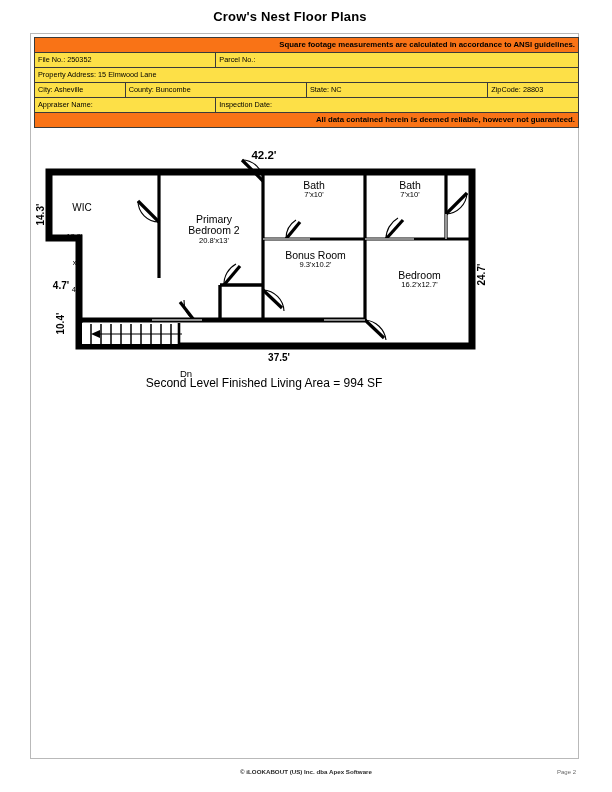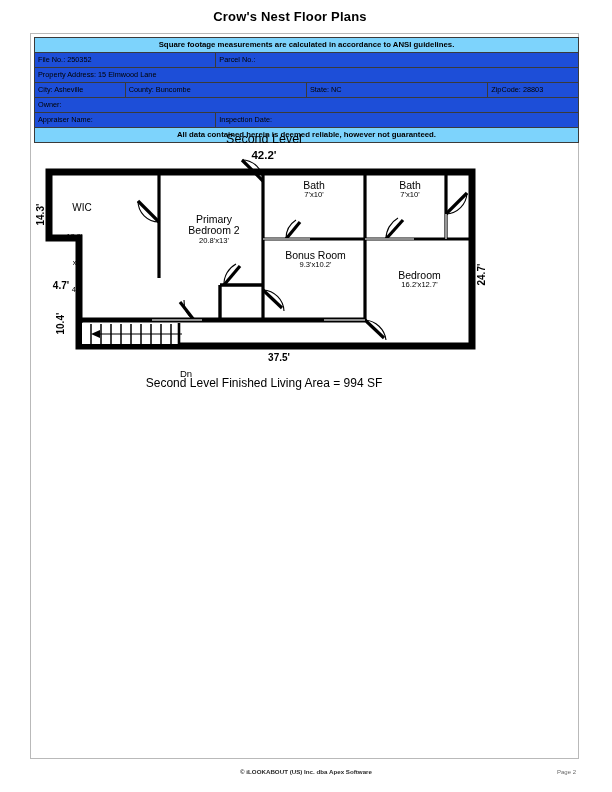--- a/index.html
+++ b/index.html
@@ -51,27 +51,27 @@
   }
   #info-table td {
     border: 1px solid #3a3a3a;
     padding: 1px 3px 2px 3px;
     height: 11px;
     vertical-align: middle;
     white-space: nowrap;
     overflow: hidden;
   }
   td.banner {
-    text-align: center;
-    font-weight: bold;
-    background: #7dd3fc;
+    text-align: right;
+    font-weight: bold;
+    background: #f97316;
     font-size: 7.8px;
     height: 12px;
   }
-  td.plain { background: #1d4ed8; }
+  td.plain { background: #fde047; }
 
   
   #plan-stage {
     position: absolute;
     left: 34px;
     top: 128px;
     width: 545px;
     height: 275px;
   }
   .plan-label {
@@ -179,39 +179,35 @@
     <td class="plain" colspan="6">Property Address: 15 Elmwood Lane</td>
   </tr>
 
   <tr>
     <td class="plain" colspan="1">City: Asheville</td>
     <td class="plain" colspan="2">County: Buncombe</td>
     <td class="plain" colspan="2">State: NC</td>
     <td class="plain" colspan="1">ZipCode: 28803</td>
   </tr>
 
-  <tr>
-    <td class="plain" colspan="6">Owner:</td>
-  </tr>
 
 
   <tr>
     <td class="plain" colspan="2">Appraiser Name:</td>
     <td class="plain" colspan="4">Inspection Date:</td>
   </tr>
 
   <tr>
     <td class="banner" colspan="6">All data contained herein is deemed reliable, however not guaranteed.</td>
   </tr>
 </tbody>
   </table>
 
 <div id="plan-stage">
 
-  <div id="level-title">Second Level</div>
   <div id="level-width">42.2'</div>
 
   <svg id="plan-svg" width="460" height="245" viewBox="0 0 460 245">
 
     <g stroke="#000000" stroke-width="3.2" fill="none">
 
       <line x1="125" y1="42" x2="125" y2="150"></line>
 
       <line x1="229" y1="42" x2="229" y2="192"></line>
 

